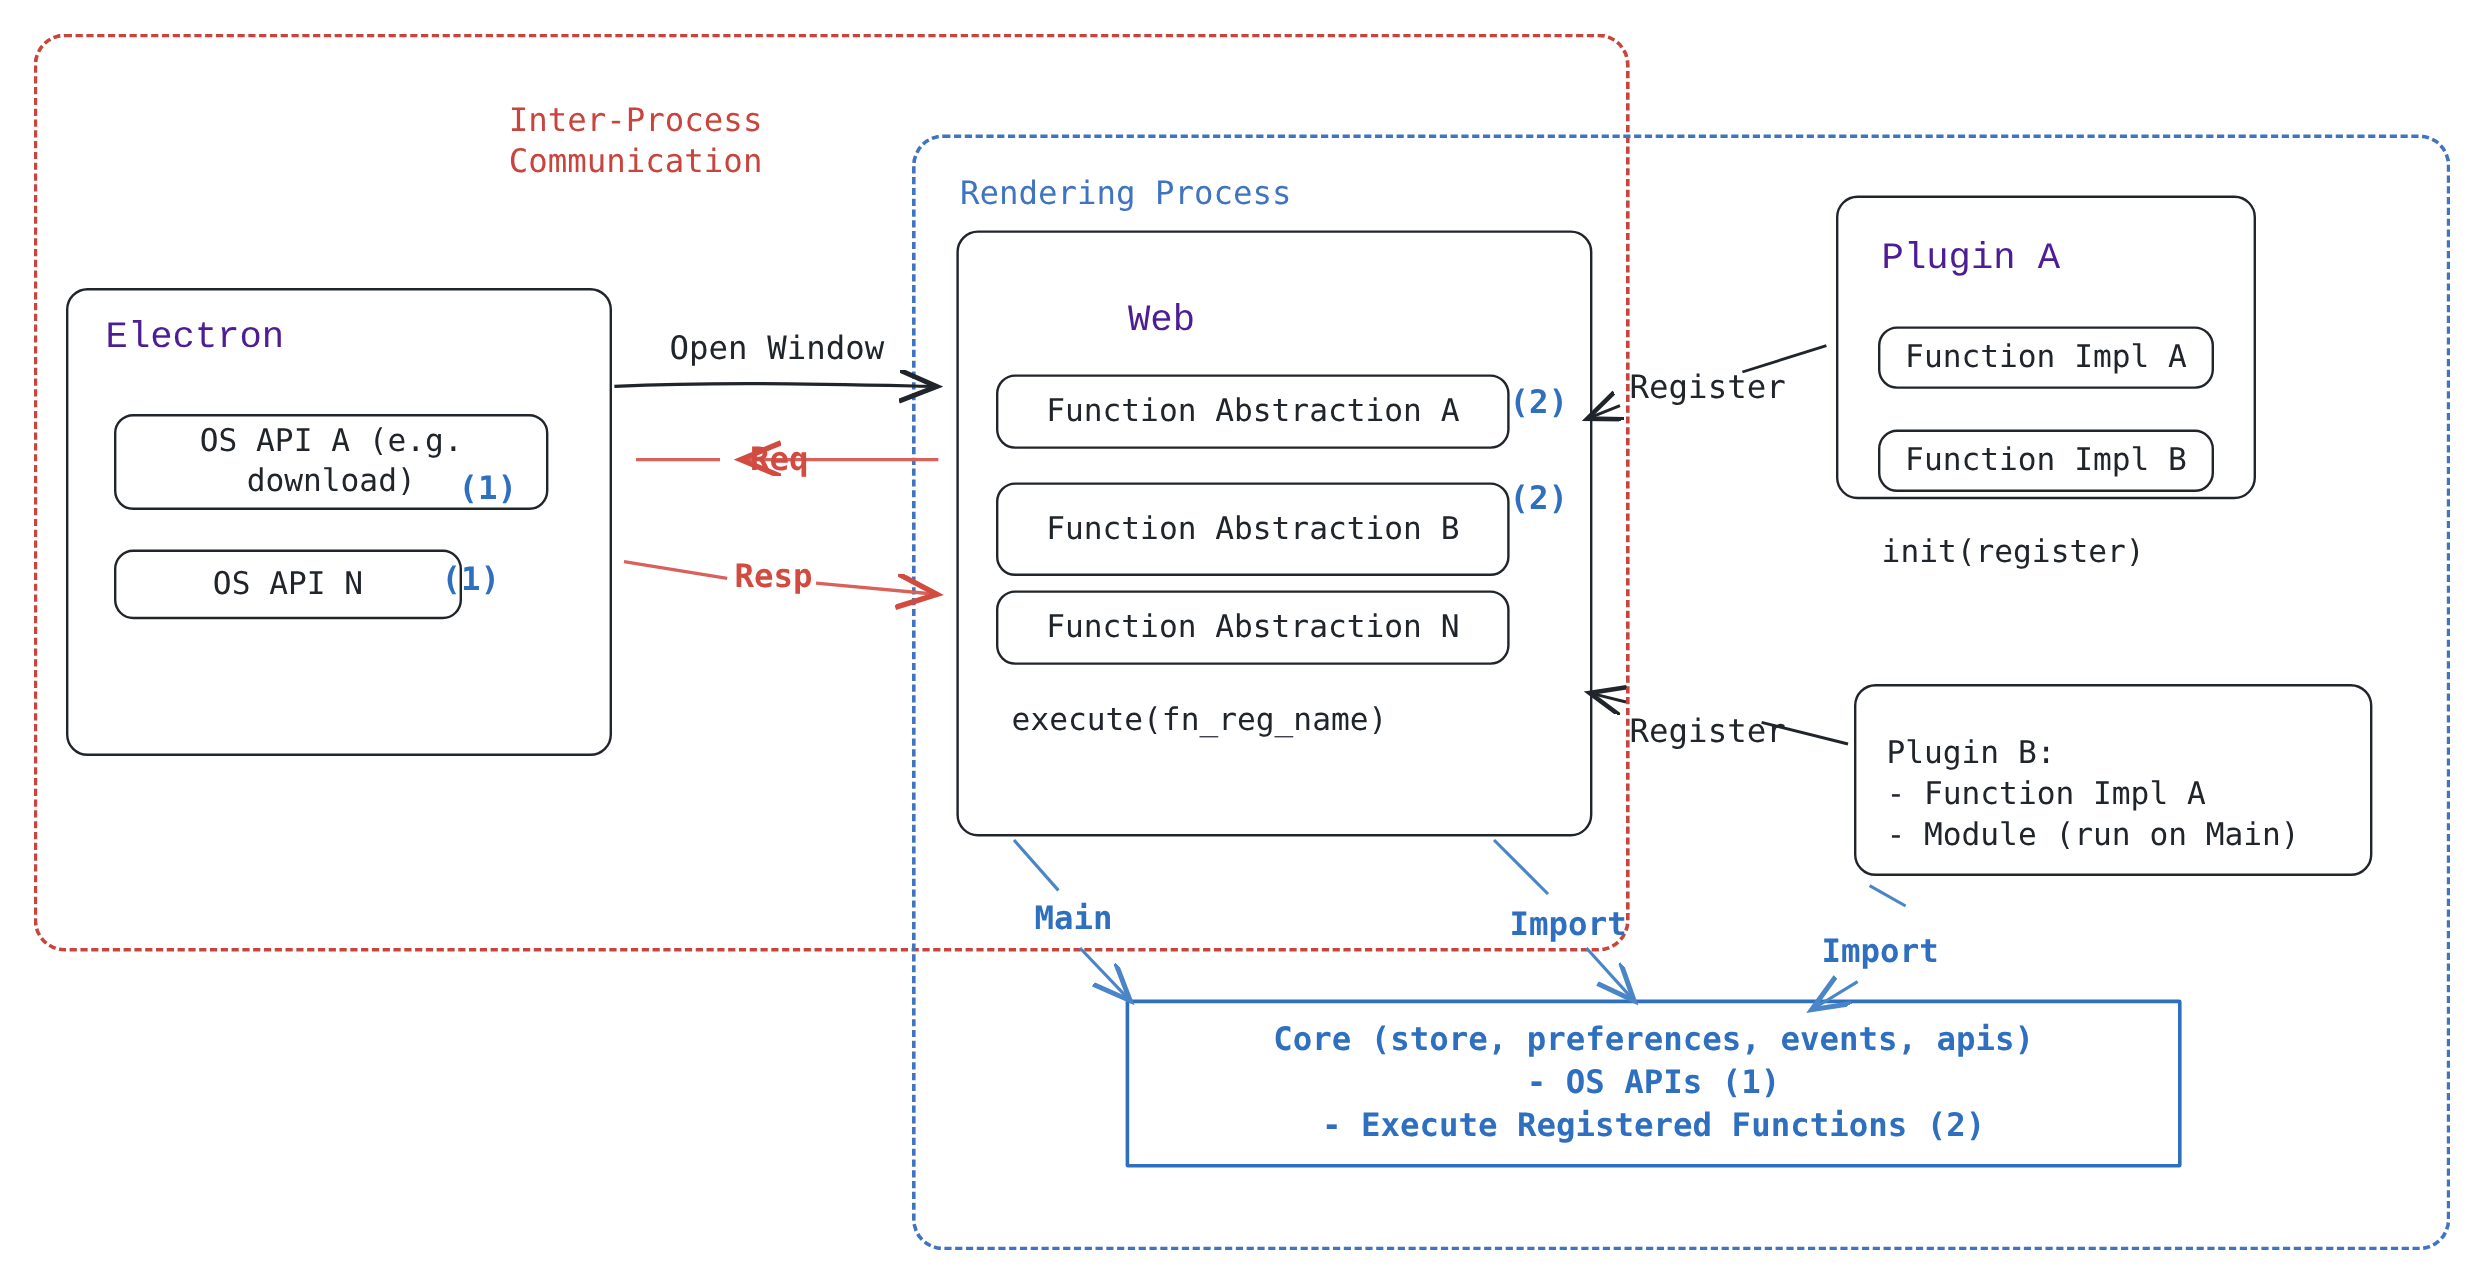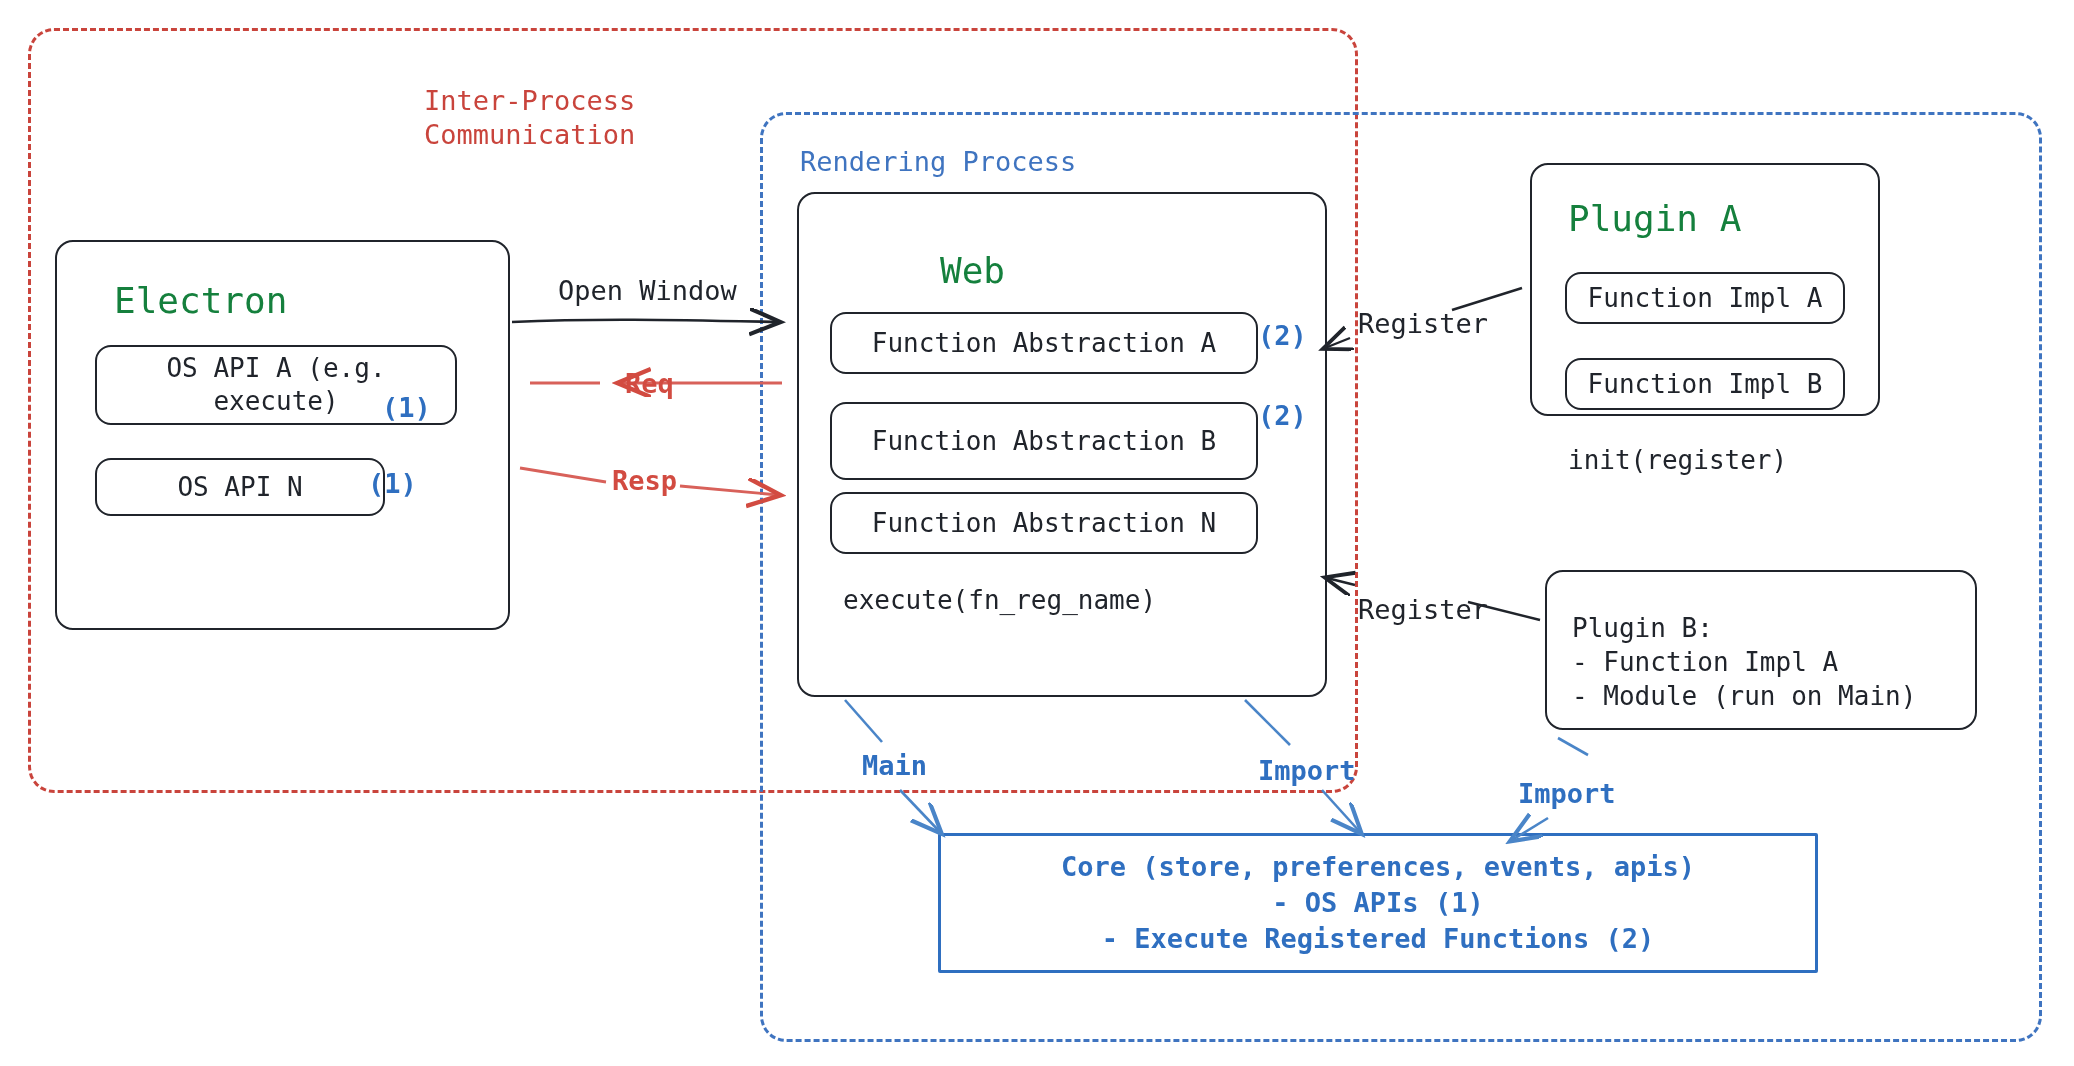--- a/index.html
+++ b/index.html
@@ -58,23 +58,24 @@
   
   .node {
     position: absolute;
     box-sizing: border-box;
     border: 2.5px solid #20242b;
     border-radius: 18px;
     background: #ffffff;
   }
   .node-title {
     position: absolute;
-    font-size: 36px;
-    color: #15803d;
+    font-size: 31px;
+    color: #4c1d95;
     white-space: nowrap;
+    font-family: Liberation Mono, monospace;
   }
   .inner-box {
     position: absolute;
     box-sizing: border-box;
     border: 2.5px solid #20242b;
     border-radius: 16px;
     background: #ffffff;
     display: flex;
     align-items: center;
     justify-content: center;
@@ -96,21 +97,21 @@
   .badge {
     position: absolute;
     font-size: 27px;
     color: #2f6fc0;
     font-weight: 600;
     white-space: nowrap;
   }
 
   
   #electron-box     { left: 55px;  top: 240px;  width: 455px; height: 390px; }
-  #electron-title   { left: 88px;  top: 280px; margin-left: 26px; }
+  #electron-title   { left: 88px;  top: 264px; }
   #os-api-a         { left: 95px;  top: 345px;  width: 362px; height: 80px; }
   #os-api-a-badge   { left: 382px; top: 392px; }
   #os-api-n         { left: 95px;  top: 458px;  width: 290px; height: 58px; }
   #os-api-n-badge   { left: 368px; top: 468px; }
 
   #web-box          { left: 797px; top: 192px;  width: 530px; height: 505px; }
   #web-title        { left: 940px; top: 250px; }
   #fn-abs-a         { left: 830px; top: 312px;  width: 428px; height: 62px; }
   #fn-abs-a-badge   { left: 1258px;top: 320px; }
   #fn-abs-b         { left: 830px; top: 402px;  width: 428px; height: 78px; }
@@ -184,21 +185,21 @@
 
   <div class="region-title" id="ipc-title">Inter-Process
 Communication</div>
 
   <div class="region-title" id="render-title">Rendering Process</div>
 
   <div class="node" id="electron-box"></div>
   <div class="node-title" id="electron-title">Electron</div>
 
   <div class="inner-box" id="os-api-a">OS API A (e.g.
-execute)</div>
+download)</div>
   <div class="badge" id="os-api-a-badge">(1)</div>
 
   <div class="inner-box" id="os-api-n">OS API N</div>
   <div class="badge" id="os-api-n-badge">(1)</div>
 
   <div class="node" id="web-box"></div>
   <div class="node-title" id="web-title">Web</div>
 
   <div class="inner-box" id="fn-abs-a">Function Abstraction A</div>
   <div class="badge" id="fn-abs-a-badge">(2)</div>

